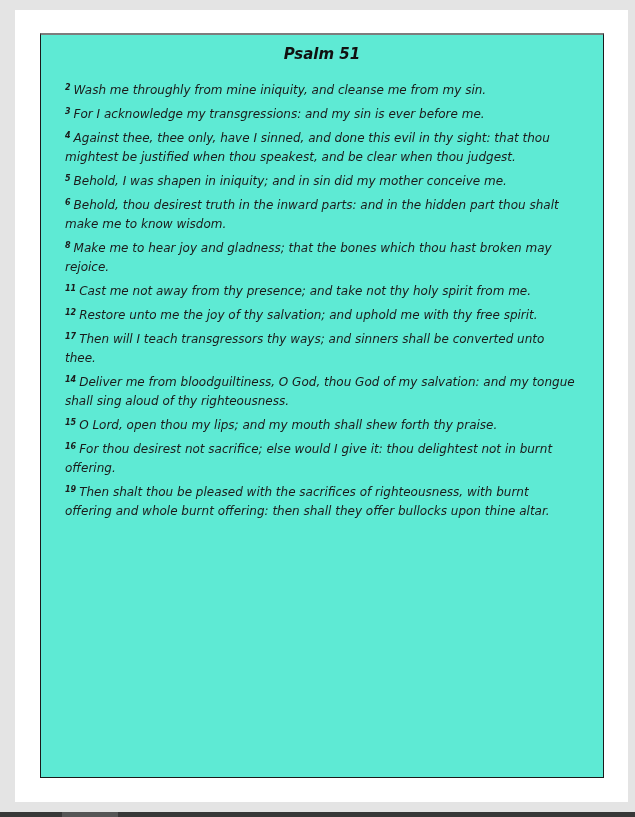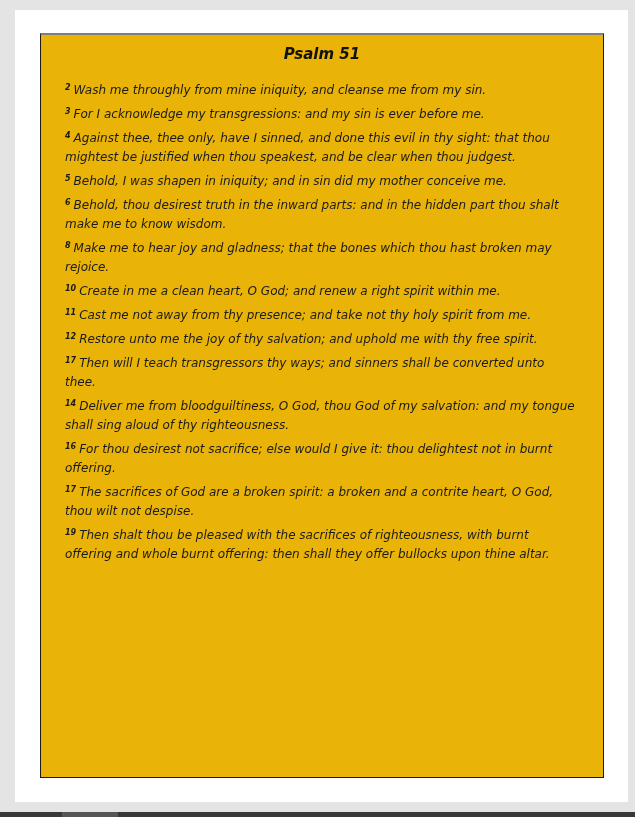--- a/index.html
+++ b/index.html
@@ -25,21 +25,21 @@
   .doc-frame {
     position: absolute;
     left: 25px;
     top: 23px;
     width: 564px;
     height: 745px;
     box-sizing: border-box;
     border: 1px solid #1a1a1a;
     border-top: 2px solid #7d7d7d;
     padding: 10px 24px 0 24px;
-    background: #eab308;
+    background: #5eead4;
   }
   .doc-title {
     margin: 0 0 18px 0;
     text-align: center;
     font-style: italic;
     font-weight: bold;
     font-size: 15px;
     color: #111111;
   }
   .verse {
@@ -93,34 +93,33 @@
   <p class="verse"><sup class="vnum">4</sup><span>Against thee, thee only, have I sinned, and done this evil in thy sight: that thou mightest be justified when thou speakest, and be clear when thou judgest.</span></p>
 
   <p class="verse"><sup class="vnum">5</sup><span>Behold, I was shapen in iniquity; and in sin did my mother conceive me.</span></p>
 
   <p class="verse"><sup class="vnum">6</sup><span>Behold, thou desirest truth in the inward parts: and in the hidden part thou shalt make me to know wisdom.</span></p>
 
 
   <p class="verse"><sup class="vnum">8</sup><span>Make me to hear joy and gladness; that the bones which thou hast broken may rejoice.</span></p>
 
 
-  <p class="verse"><sup class="vnum">10</sup><span>Create in me a clean heart, O God; and renew a right spirit within me.</span></p>
 
   <p class="verse"><sup class="vnum">11</sup><span>Cast me not away from thy presence; and take not thy holy spirit from me.</span></p>
 
   <p class="verse"><sup class="vnum">12</sup><span>Restore unto me the joy of thy salvation; and uphold me with thy free spirit.</span></p>
 
   <p class="verse"><sup class="vnum">17</sup><span>Then will I teach transgressors thy ways; and sinners shall be converted unto thee.</span></p>
 
   <p class="verse"><sup class="vnum">14</sup><span>Deliver me from bloodguiltiness, O God, thou God of my salvation: and my tongue shall sing aloud of thy righteousness.</span></p>
 
+  <p class="verse"><sup class="vnum">15</sup><span>O Lord, open thou my lips; and my mouth shall shew forth thy praise.</span></p>
 
   <p class="verse"><sup class="vnum">16</sup><span>For thou desirest not sacrifice; else would I give it: thou delightest not in burnt offering.</span></p>
 
-  <p class="verse"><sup class="vnum">17</sup><span>The sacrifices of God are a broken spirit: a broken and a contrite heart, O God, thou wilt not despise.</span></p>
 
 
   <p class="verse"><sup class="vnum">19</sup><span>Then shalt thou be pleased with the sacrifices of righteousness, with burnt offering and whole burnt offering: then shall they offer bullocks upon thine altar.</span></p>
 </div>
   </div>
 </div>
 
 <div class="bottom-bar">
   <div class="bottom-bar-segment"></div>
 </div>

